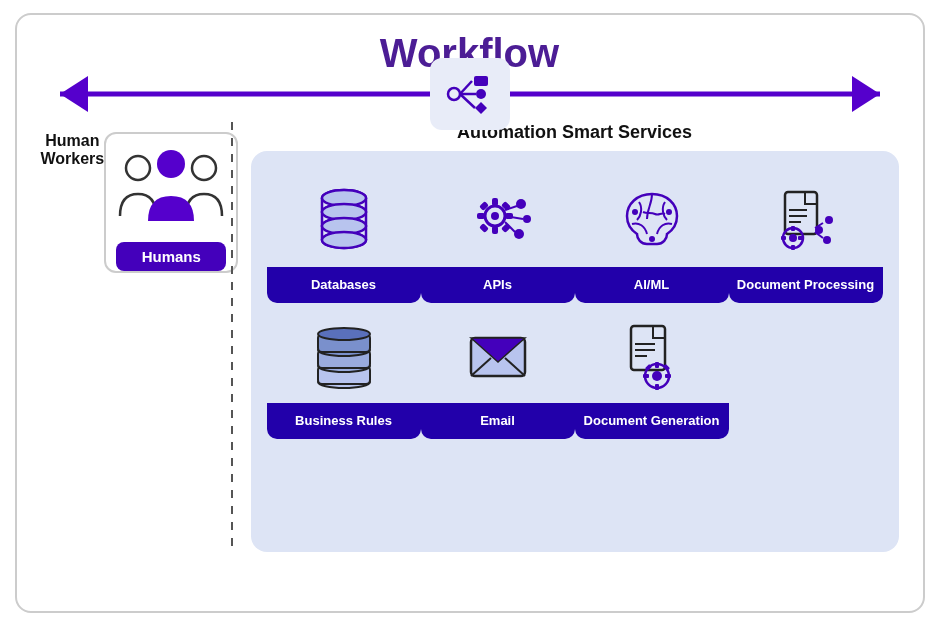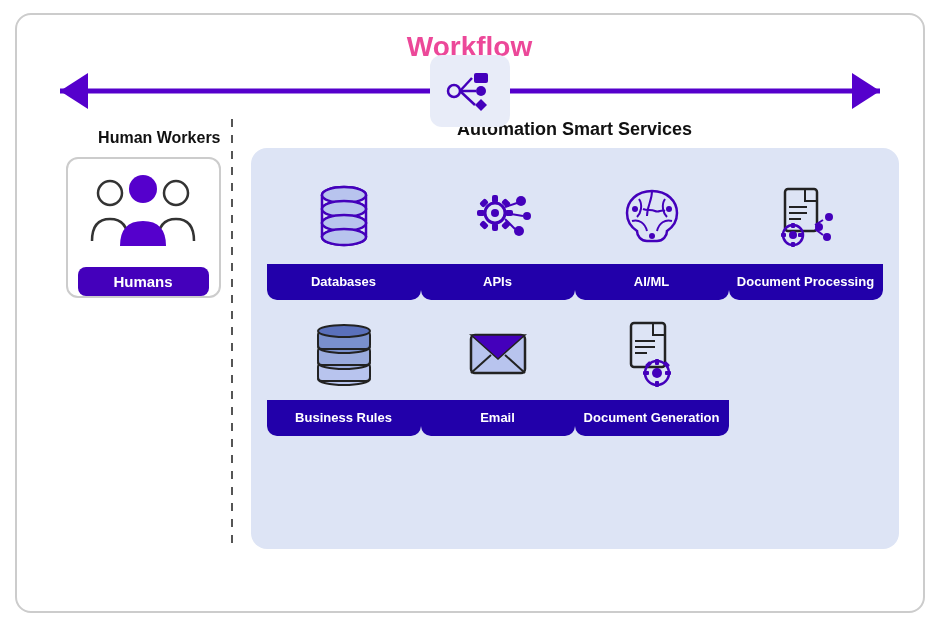--- a/index.html
+++ b/index.html
@@ -17,24 +17,23 @@
       width: 910px;
       height: 600px;
       border: 2px solid #ccc;
       border-radius: 16px;
       padding: 16px 24px;
       position: relative;
       background: #fff;
     }
     .title {
       text-align: center;
-      font-size: 28px;
+      font-size: 40px;
       font-weight: 900;
-      color: #ec4899;
-      margin-bottom: 10px;
+      color: #4c1d95;
     }
     
     .arrow-row {
       display: flex;
       align-items: center;
       justify-content: center;
       position: relative;
       margin-bottom: 10px;
     }
     .arrow-line {
@@ -92,22 +91,22 @@
     .main-row {
       display: flex;
       gap: 0;
       height: 430px;
     }
     
     .left-panel {
       width: 180px;
       flex-shrink: 0;
       display: flex;
-      flex-direction: column;
-      align-items: flex-end;
+      flex-direction: row;
+      align-items: flex-start;
       padding-top: 10px;
     }
     .human-workers-label {
       font-weight: 800;
       font-size: 16px;
       color: #111;
       margin-bottom: 10px;
       text-align: center;
     }
     .humans-box {

